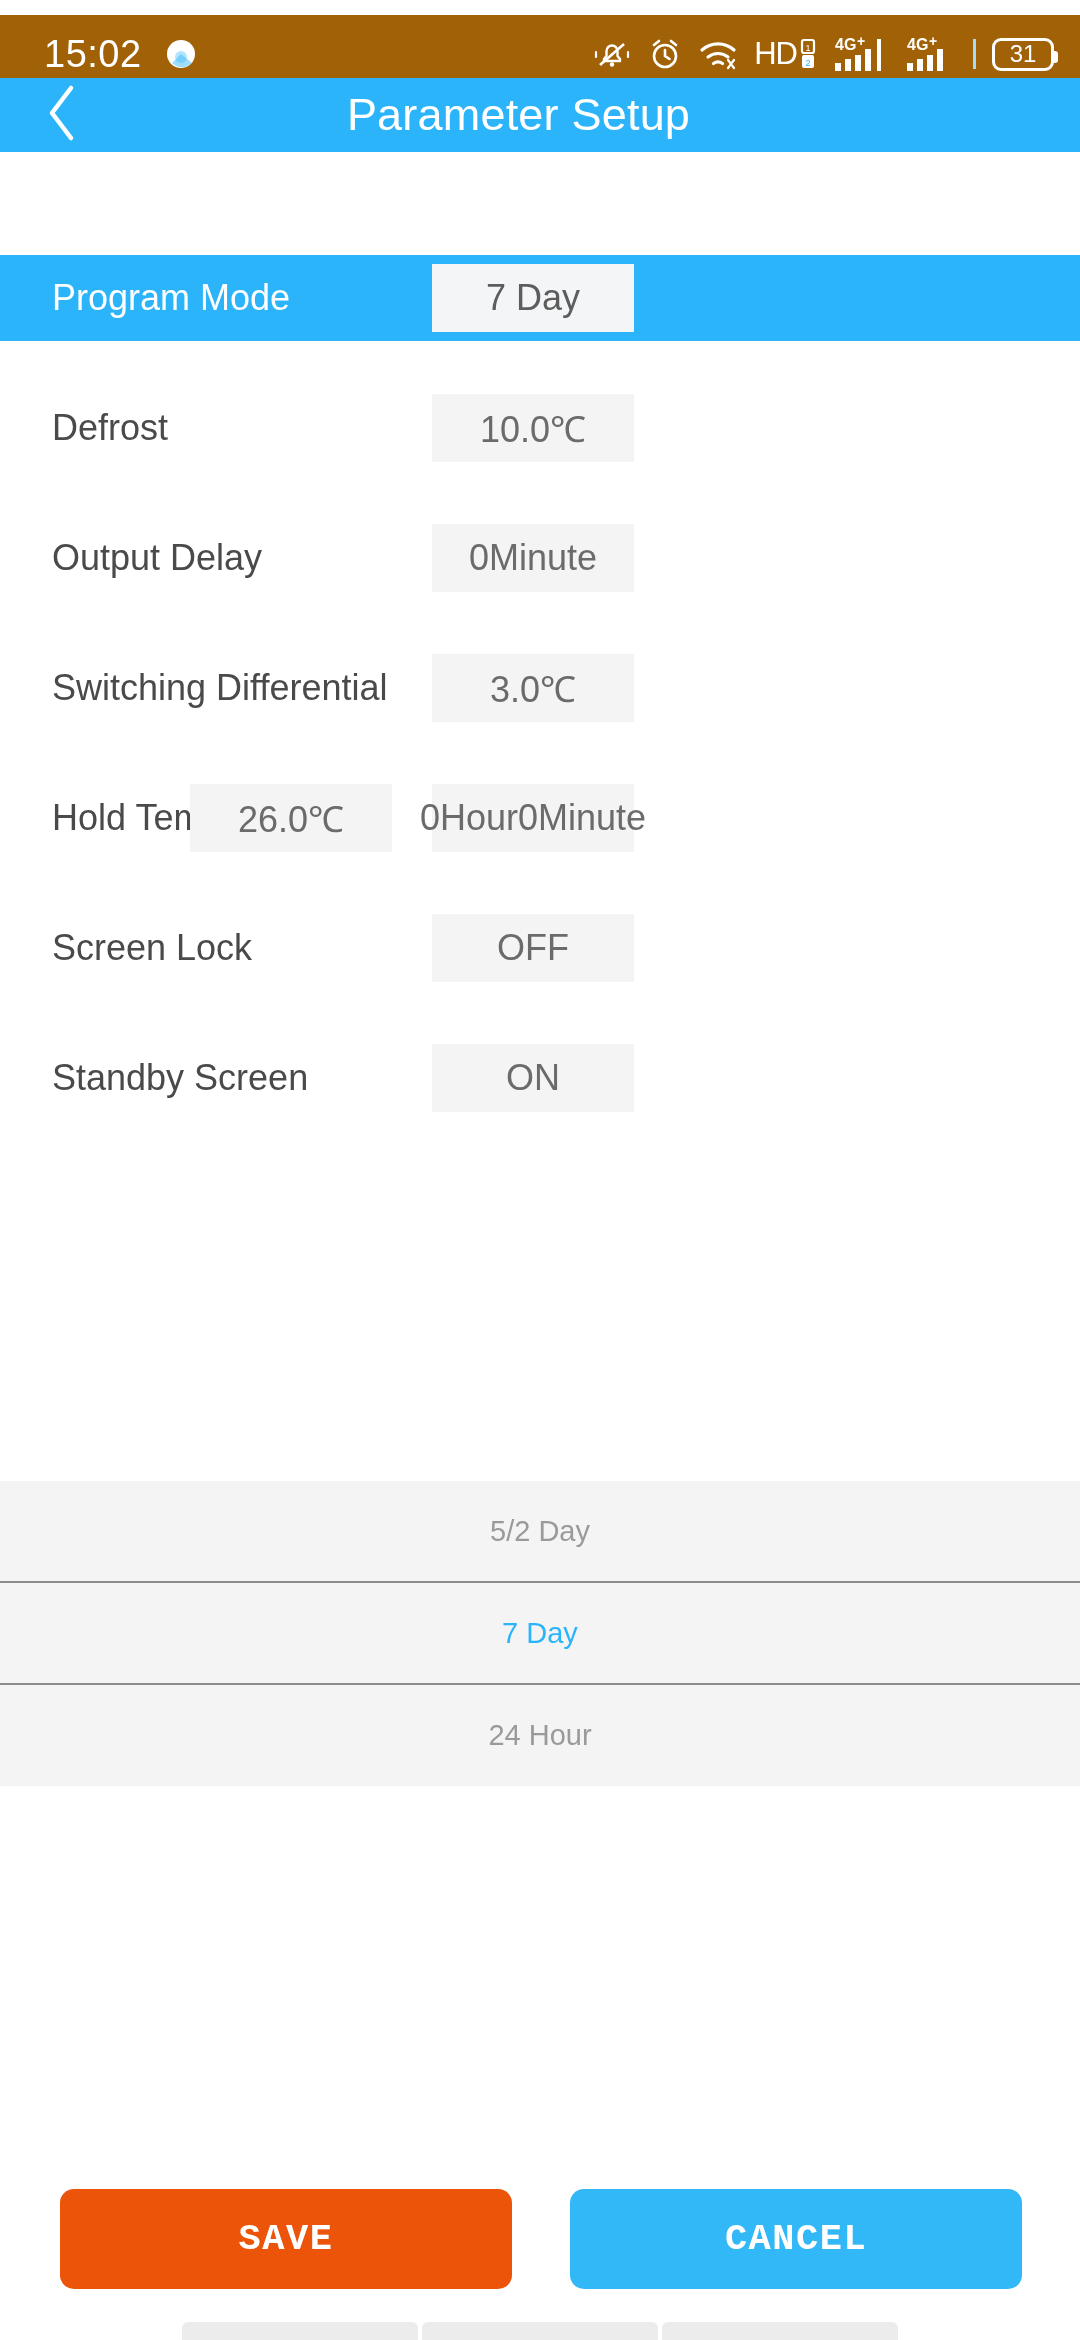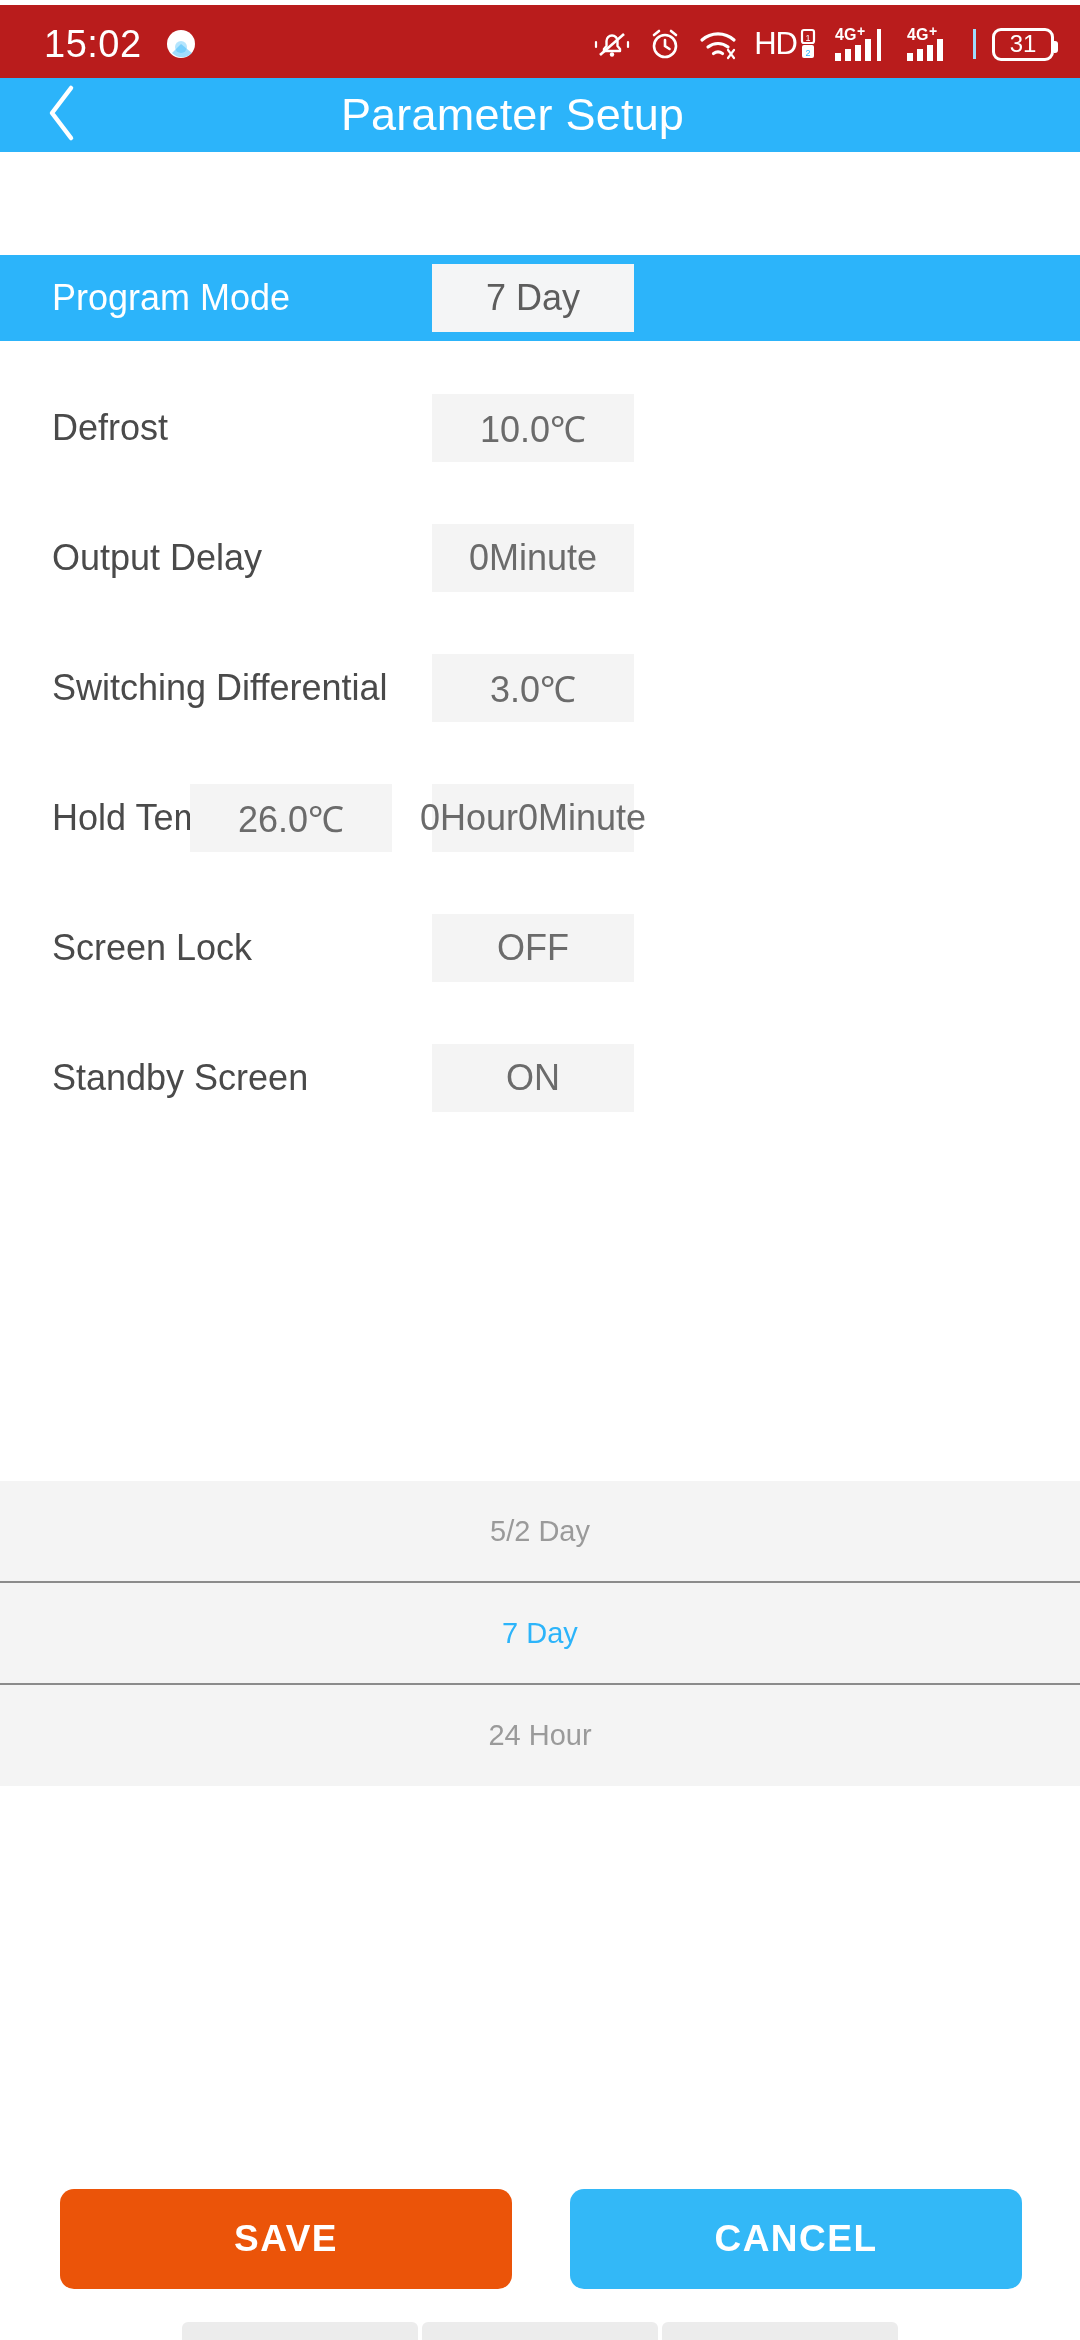--- a/index.html
+++ b/index.html
@@ -6,22 +6,22 @@
   html, body {
     width:1080px; height:2340px;
     background:#ffffff;
     font-family:"Liberation Sans", sans-serif;
     overflow:hidden;
   }
   #screen { position:relative; width:1080px; height:2340px; background:#fff; }
 
   
   .statusbar{
-    position:absolute; top:5px; left:0; width:1080px; height:78px;
-    background:#b91c1c; display:flex; align-items:center;
+    position:absolute; top:15px; left:0; width:1080px; height:78px;
+    background:#a16207; display:flex; align-items:center;
     padding:0 26px 0 44px;
   }
   .sb-left{ display:flex; align-items:center; gap:22px; }
   .sb-clock{ color:#fff; font-size:38px; letter-spacing:0.5px; }
   .sb-glyph{ display:inline-flex; align-items:center; justify-content:center; }
   .sb-right{ margin-left:auto; display:flex; align-items:center; gap:16px; }
   .batt{
     width:62px; height:33px; border:3px solid #fff; border-radius:9px;
     color:#fff; font-size:24px; display:flex; align-items:center; justify-content:center;
     position:relative;
@@ -35,21 +35,21 @@
   
   .appbar{
     position:absolute; top:78px; left:0; width:1080px; height:74px;
     background:#2cb4fa;
   }
   .back-btn{
     position:absolute; left:22px; top:0; width:80px; height:74px;
     display:flex; align-items:center; justify-content:center; cursor:pointer;
   }
   .appbar-title{
-    position:absolute; left:4px; top:0; width:1017px; height:74px;
+    position:absolute; left:10px; top:0; width:1017px; height:74px;
     display:flex; align-items:center; justify-content:center;
     color:#fff; font-size:45px; font-weight:400; letter-spacing:0.2px;
   }
 
   
   .gap{ position:absolute; top:152px; left:0; width:1080px; height:103px; background:#fff; }
 
   
   .plist{ position:absolute; top:255px; left:0; width:1080px; }
   .prow{
@@ -88,21 +88,21 @@
 
   
   .actions{
     position:absolute; left:0; top:2180px; width:1080px; height:100px;
     display:flex; align-items:center;
   }
   .btn{
     height:100px; border-radius:14px; border:none;
     display:flex; align-items:center; justify-content:center;
     color:#fff; font-size:37px; font-weight:bold; letter-spacing:1.5px;
-    cursor:pointer; font-family:Liberation Sans, sans-serif;margin-top:18px;
+    cursor:pointer; font-family:Liberation Mono, monospace;margin-top:18px;
   }
   .btn.save{ position:absolute; left:60px; width:452px; background:#eb5409; }
   .btn.cancel{ position:absolute; left:570px; width:452px; background:#33b8f7; }
 
   
   .navbar{
     position:absolute; left:0; bottom:0; width:1080px; height:32px;
     background:#fff; display:flex; align-items:flex-end;
     justify-content:center; gap:4px; padding-bottom:0;
   }

